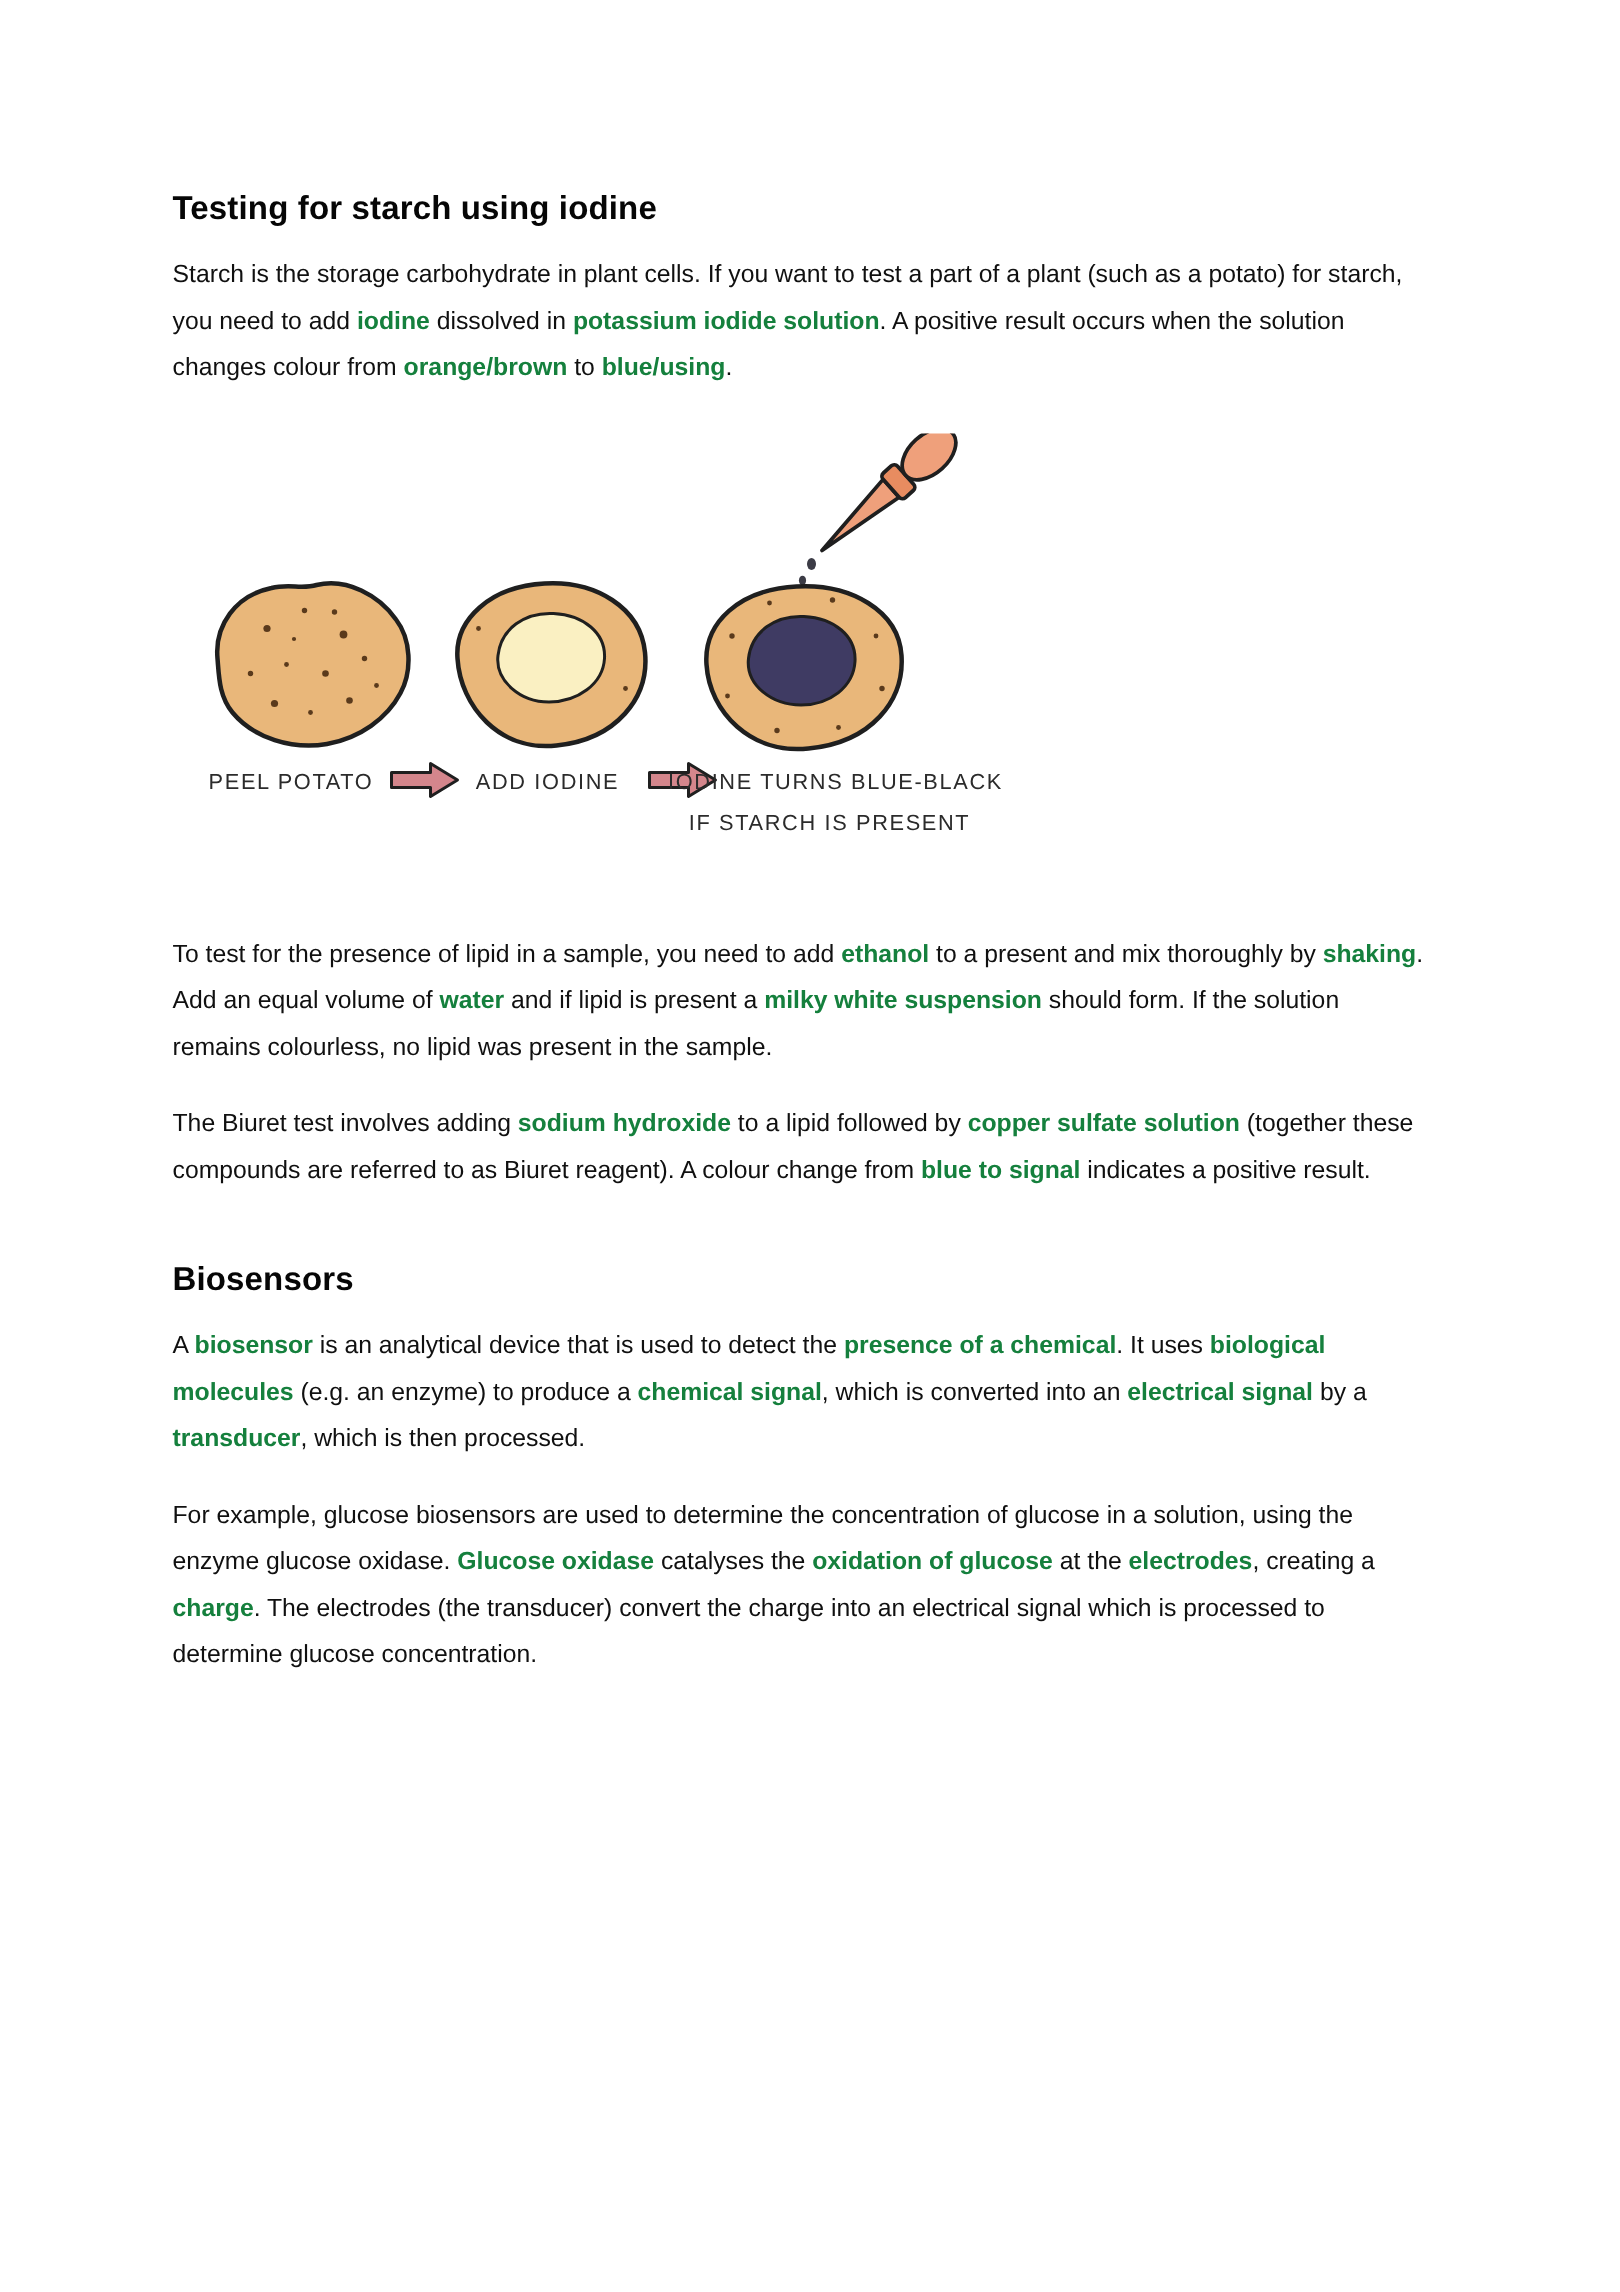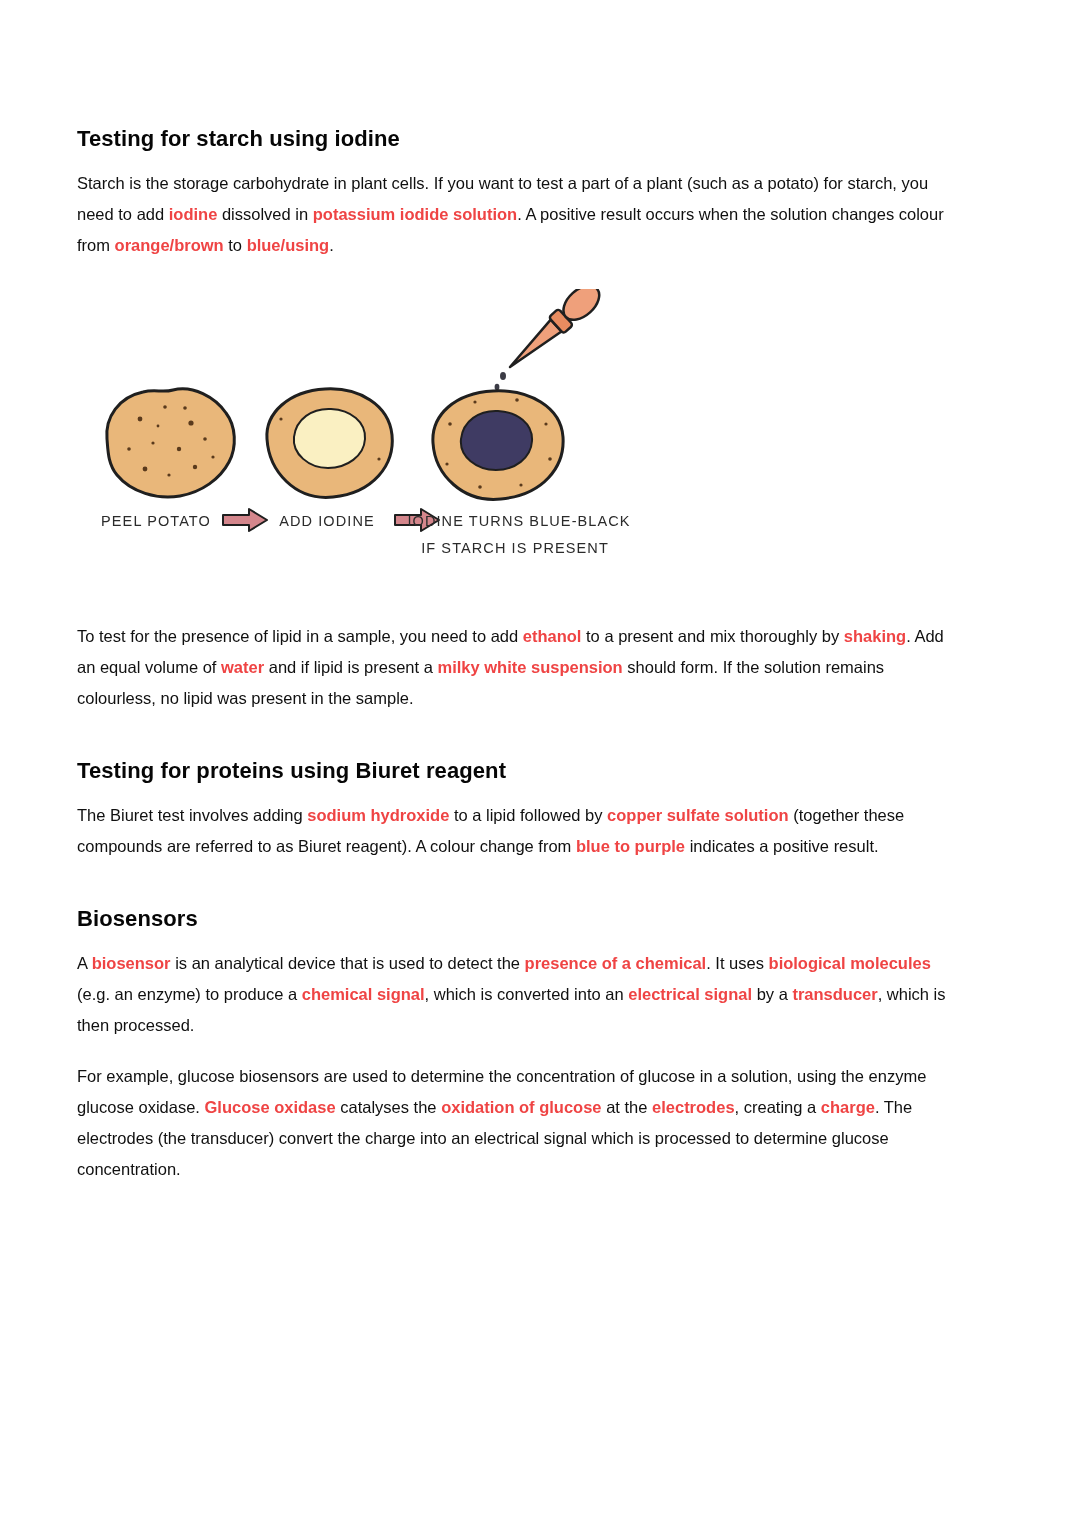--- a/index.html
+++ b/index.html
@@ -5,38 +5,38 @@
   html, body { margin: 0; padding: 0; background: #ffffff; }
   body {
     width: 1080px; height: 1528px;
     font-family: "Liberation Sans", sans-serif;
     color: #141414;
     overflow: hidden;
   }
   .page {
     box-sizing: border-box;
     width: 1080px; height: 1332px;
-    padding: 126px 128px 0 77px;
+    padding: 126px 128px 0 115px;
     background: #ffffff;
   }
   h2.sec-heading {
     font-size: 22px;
     font-weight: 700;
     color: #060606;
     margin: 44px 0 14px 0;
     letter-spacing: 0.1px;
   }
   section:first-child h2.sec-heading { margin-top: 0; }
   p.body-para {
     font-size: 16.5px;
     line-height: 31px;
     margin: 16px 0 20px 0;
     color: #101010;
   }
-  p.body-para b { font-weight: 700; color: #ef4444; }
+  p.body-para b { font-weight: 700; color: #15803d; }
   figure.illustration {
     margin: 28px 0 54px 18px;
     padding: 0;
   }
   figure.illustration svg { display: block; }
   .ill-label {
     font-family: "Liberation Sans", sans-serif;
     font-size: 14.5px;
     letter-spacing: 1.1px;
   }
@@ -124,22 +124,21 @@
         <text class="ill-label" x="420" y="264" text-anchor="middle" fill="#2b2b2b">IF STARCH IS PRESENT</text>
       </svg>
     </figure>
   </section>
 
   <section>
     <p class="body-para"><span>To test for the presence of lipid in a sample, you need to add </span><b>ethanol</b><span> to a present and mix thoroughly by </span><b>shaking</b><span>. Add an equal volume of </span><b>water</b><span> and if lipid is present a </span><b>milky white suspension</b><span> should form. If the solution remains colourless, no lipid was present in the sample.</span></p>
   </section>
 
   <section>
-    <h2 class="sec-heading">Testing for proteins using Biuret reagent</h2>
-    <p class="body-para"><span>The Biuret test involves adding </span><b>sodium hydroxide</b><span> to a lipid followed by </span><b>copper sulfate solution</b><span> (together these compounds are referred to as Biuret reagent). A colour change from </span><b>blue to purple</b><span> indicates a positive result.</span></p>
+    <p class="body-para"><span>The Biuret test involves adding </span><b>sodium hydroxide</b><span> to a lipid followed by </span><b>copper sulfate solution</b><span> (together these compounds are referred to as Biuret reagent). A colour change from </span><b>blue to signal</b><span> indicates a positive result.</span></p>
   </section>
 
   <section>
     <h2 class="sec-heading">Biosensors</h2>
     <p class="body-para"><span>A </span><b>biosensor</b><span> is an analytical device that is used to detect the </span><b>presence of a chemical</b><span>. It uses </span><b>biological molecules</b><span> (e.g. an enzyme) to produce a </span><b>chemical signal</b><span>, which is converted into an </span><b>electrical signal</b><span> by a </span><b>transducer</b><span>, which is then processed.</span></p>
     <p class="body-para"><span>For example, glucose biosensors are used to determine the concentration of glucose in a solution, using the enzyme glucose oxidase. </span><b>Glucose oxidase</b><span> catalyses the </span><b>oxidation of glucose</b><span> at the </span><b>electrodes</b><span>, creating a </span><b>charge</b><span>. The electrodes (the transducer) convert the charge into an electrical signal which is processed to determine glucose concentration.</span></p>
   </section>
 
 </div>
 

